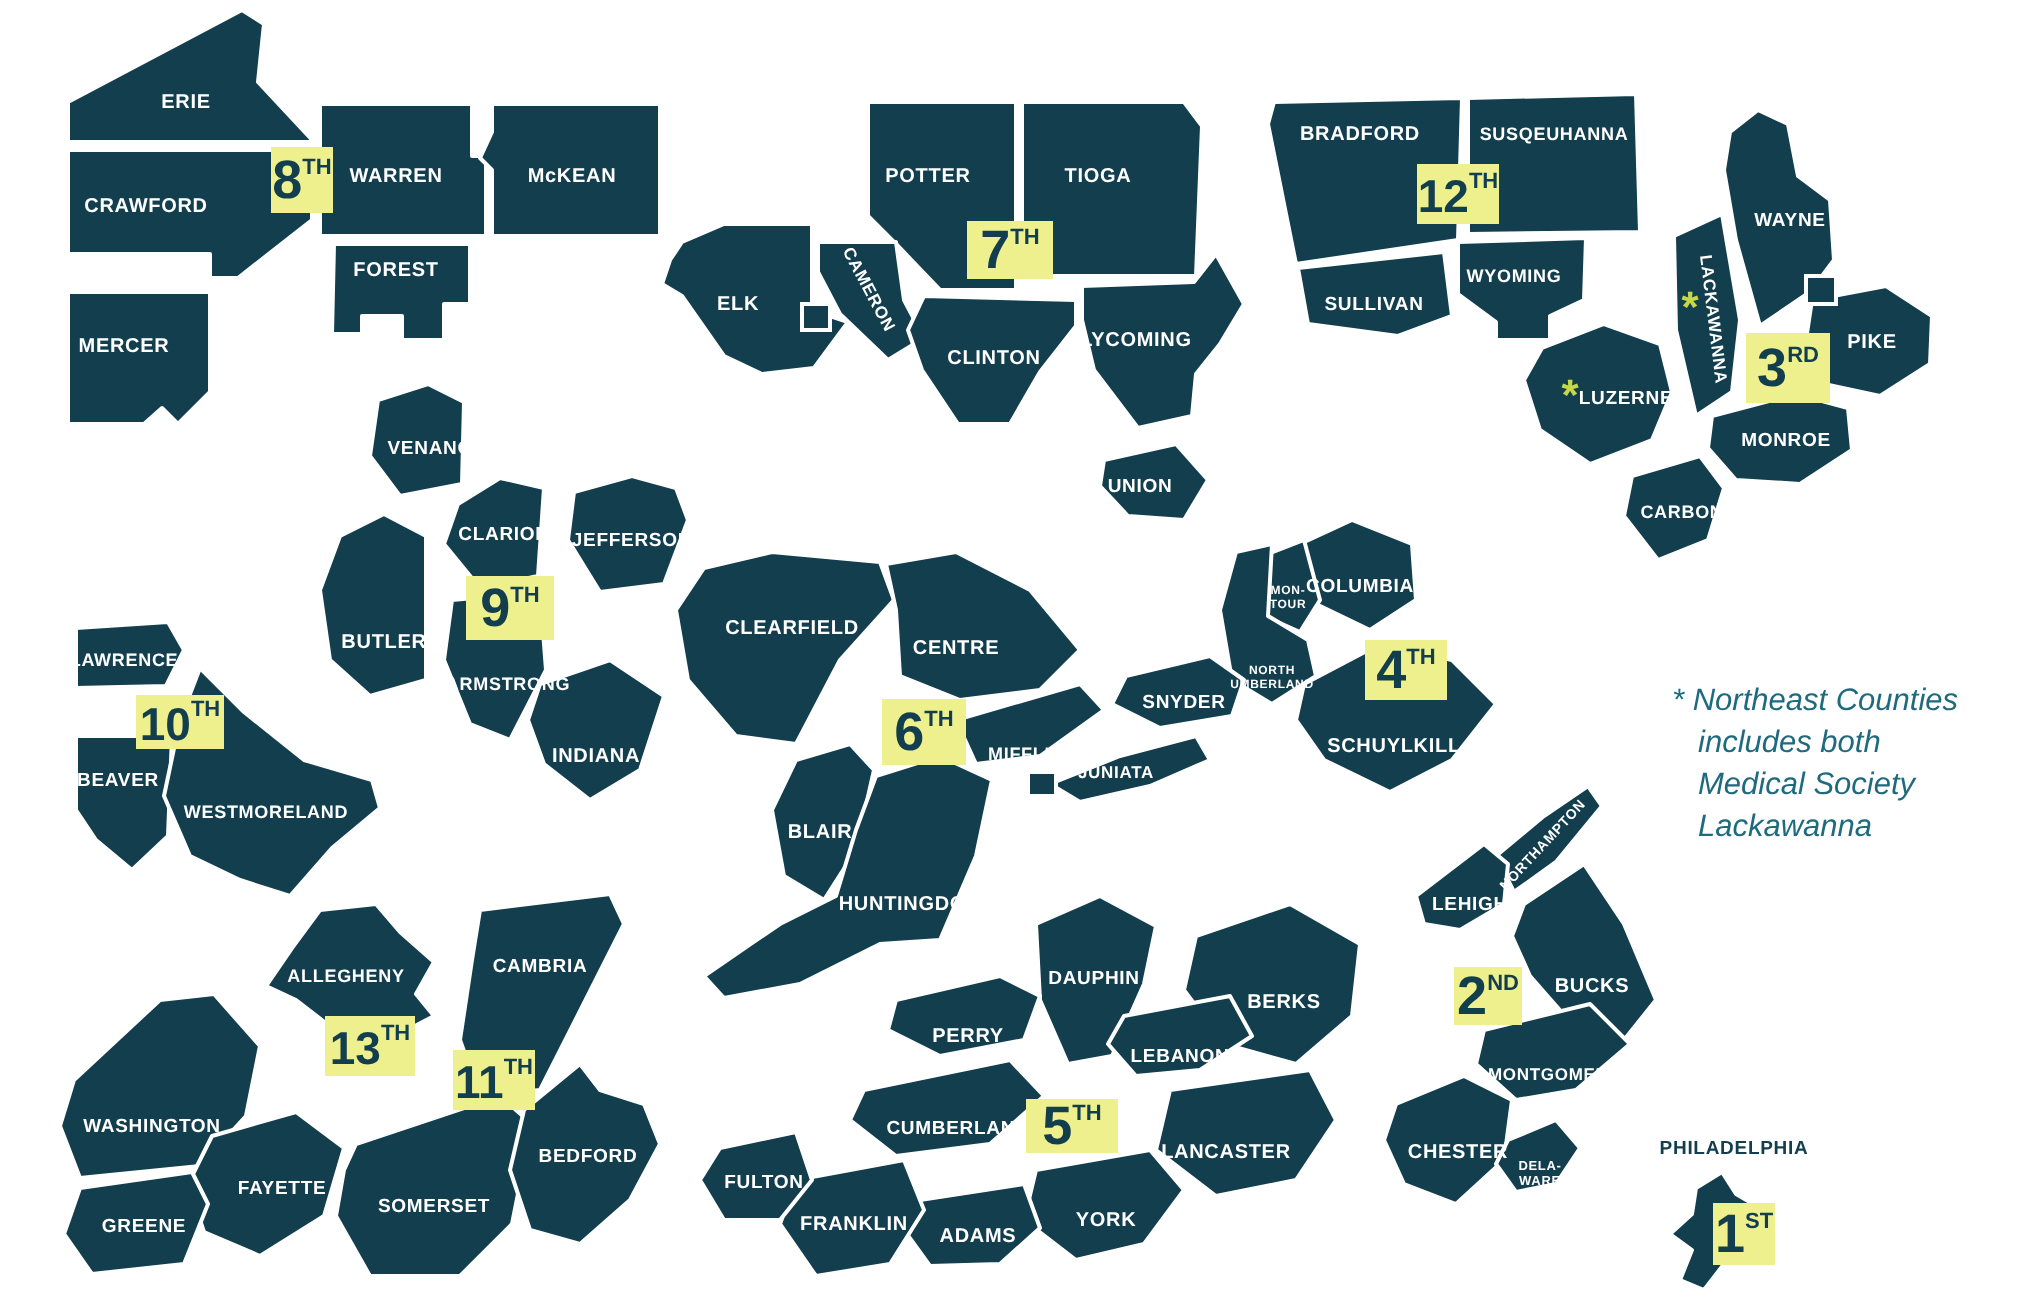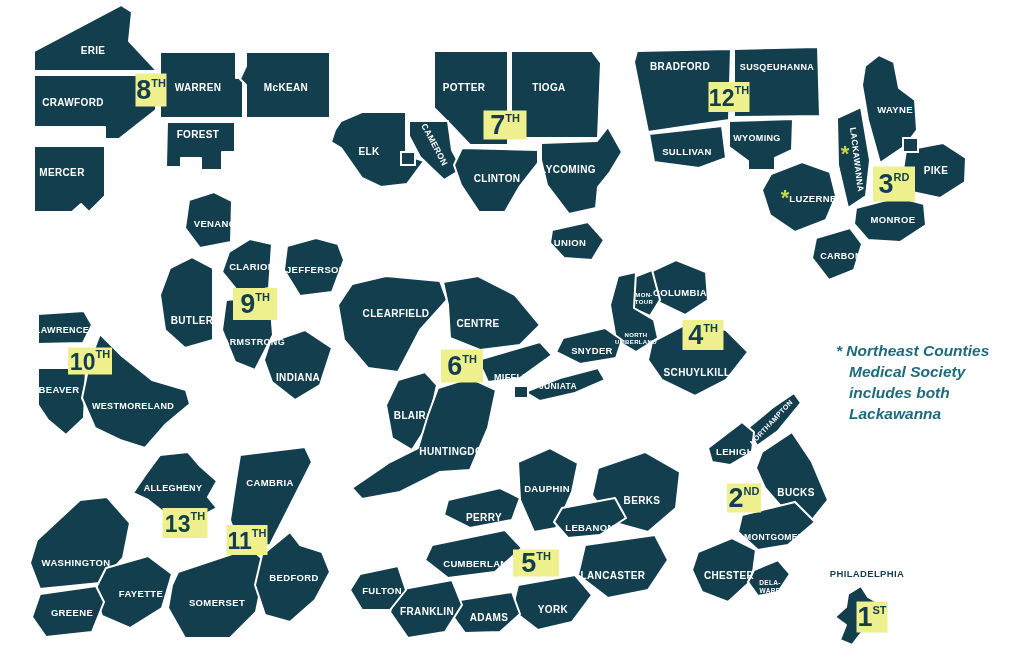--- a/index.html
+++ b/index.html
@@ -257,19 +257,19 @@
         <text x="72" y="616" text-anchor="middle" font-size="9.5" fill="#ffffff" class="county-label"><tspan x="72" dy="0">GREENE</tspan></text>
       </g>
       <g>
         <rect x="162.5" y="508" width="45" height="30" fill="#eef08d"></rect>
         <text x="185" y="532" text-anchor="middle" fill="#123e4e" class="badge-label"><tspan font-size="23">13</tspan><tspan font-size="11" dy="-12">TH</tspan></text>
       </g>
       <text x="845" y="161" text-anchor="middle" font-size="22" fill="#c6d845">*</text>
       <text x="785" y="205" text-anchor="middle" font-size="22" fill="#c6d845">*</text>
     </svg>
 
-  <div class="note" style="color: rgb(30, 106, 126); font-weight: bold;">
+  <div class="note" style="color: rgb(30, 106, 126);">
     <div class="note-line">* Northeast Counties</div>
+    <div class="note-line indent">includes both</div>
     <div class="note-line indent">Medical Society</div>
-    <div class="note-line indent">includes both</div>
     <div class="note-line indent">Lackawanna</div>
   </div>
 </div>
 
 </body></html>

